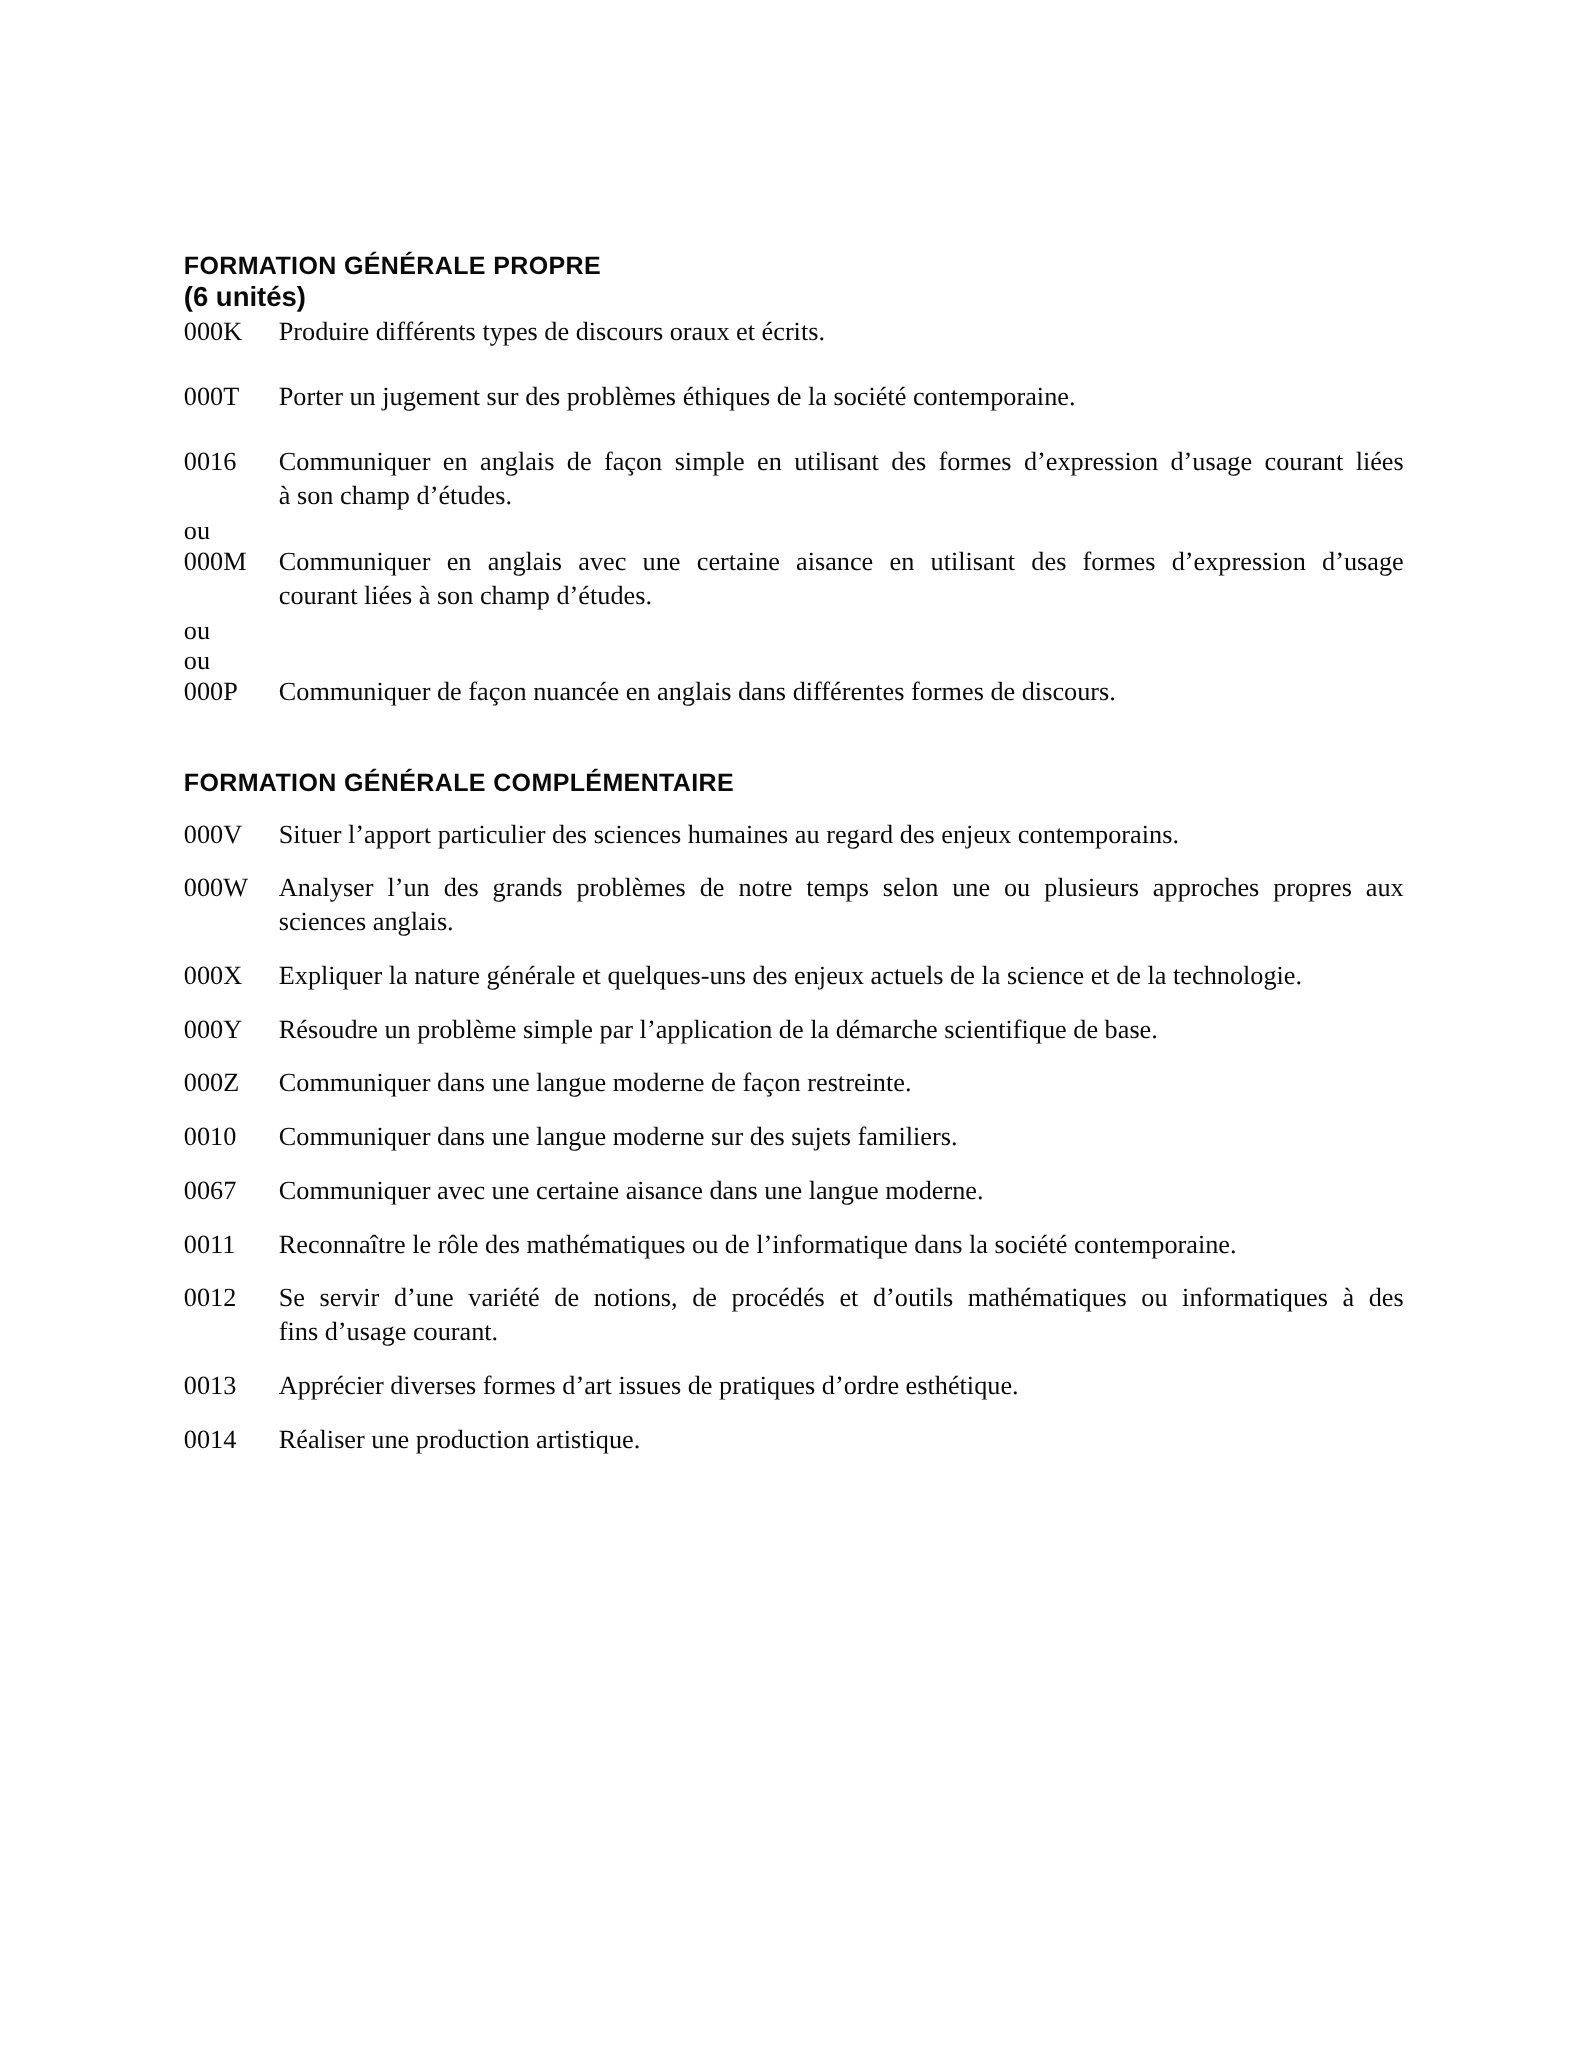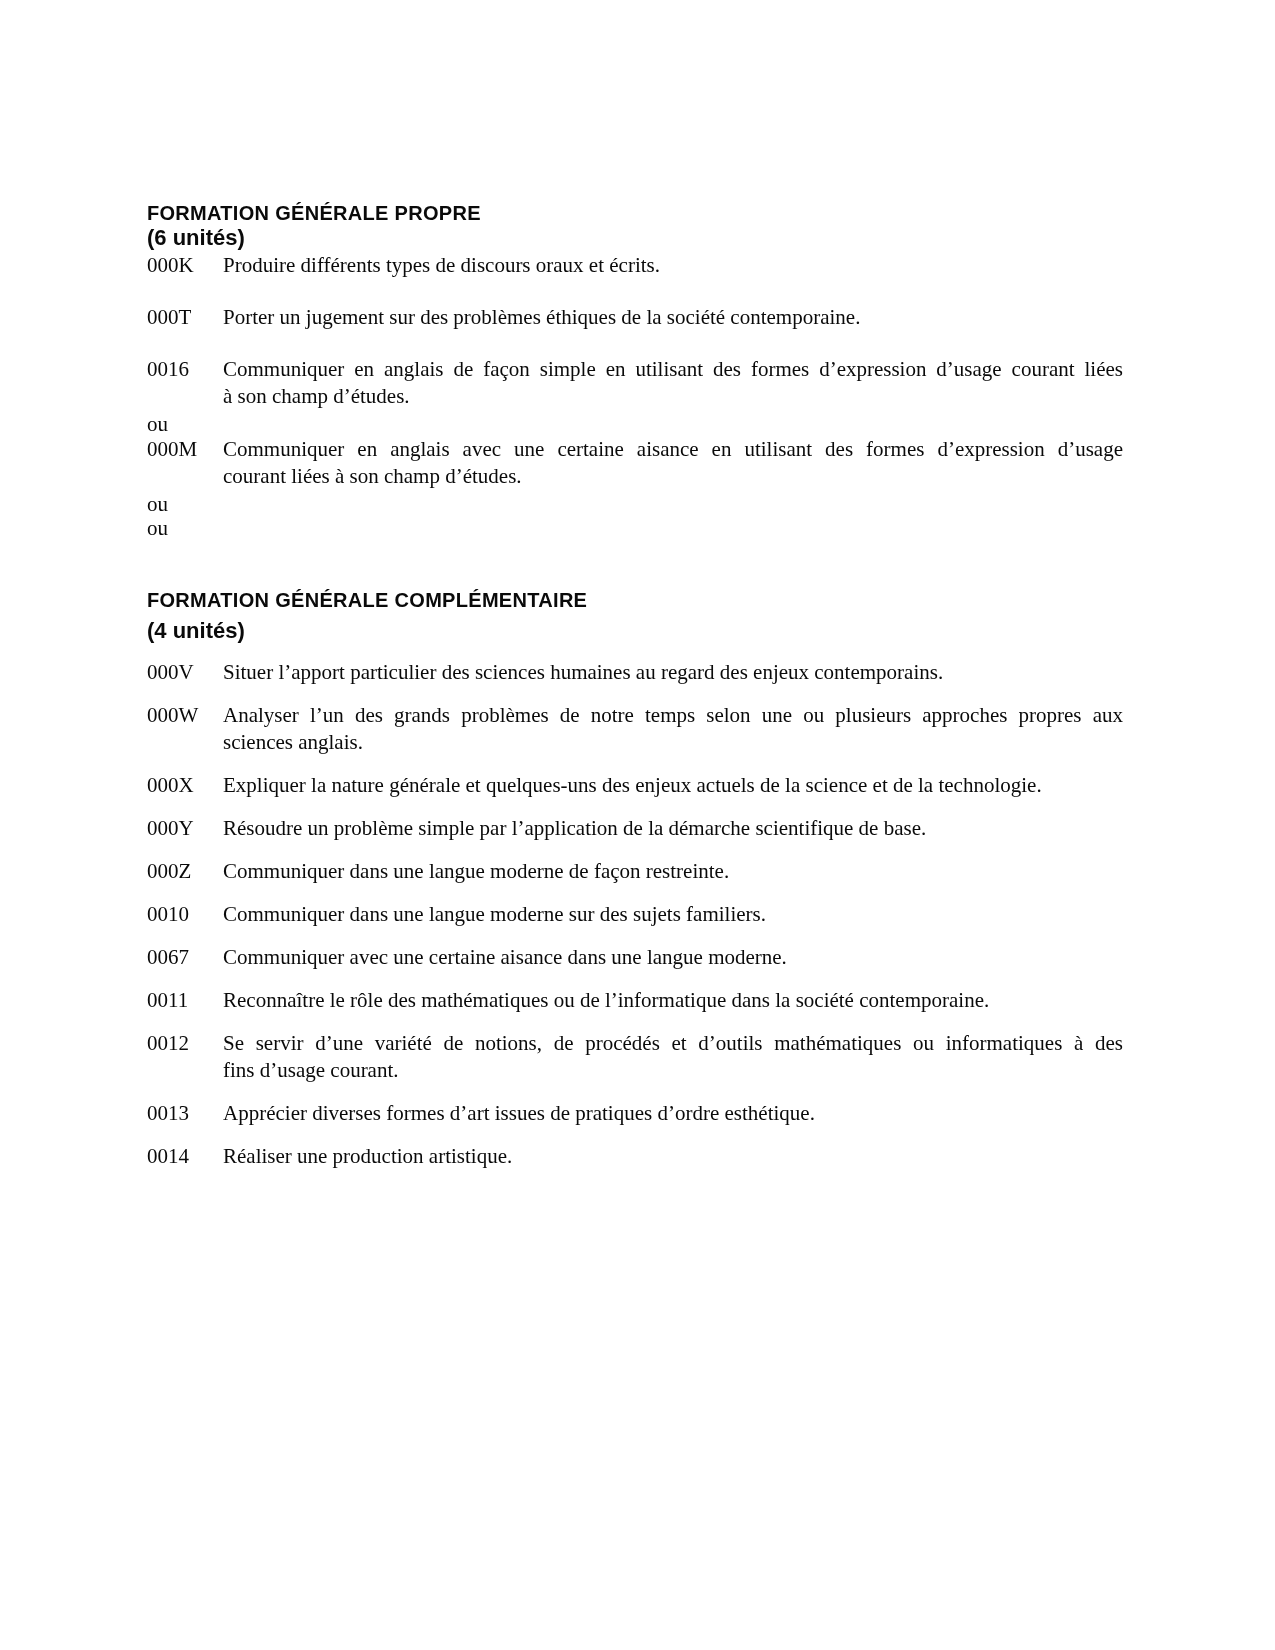--- a/index.html
+++ b/index.html
@@ -105,27 +105,30 @@
               <div class="line just">Communiquer en anglais avec une certaine aisance en utilisant des formes d’expression d’usage</div>
               <div class="line">courant liées à son champ d’études.</div>
             </div>
   </div>
           <div class="row sep-row">
     <span class="or-label">ou</span>
   </div>
           <div class="row sep-row">
     <span class="or-label">ou</span>
   </div>
+          <div class="row">
+    <div class="code">000P</div>
+    <div class="text">
+              <div class="line">Communiquer de façon nuancée en anglais dans différentes formes de discours.</div>
+            </div>
+  </div>
         </div>
   </section>
       <section class="section sec-1">
     <h2 class="section-heading">FORMATION GÉNÉRALE COMPLÉMENTAIRE</h2>
-    <div class="units-row">
-      <span class="units">(4 unités)</span>
-    </div>
     <div class="items">
           <div class="row">
     <div class="code">000V</div>
     <div class="text">
               <div class="line">Situer l’apport particulier des sciences humaines au regard des enjeux contemporains.</div>
             </div>
   </div>
           <div class="row">
     <div class="code">000W</div>
     <div class="text">

